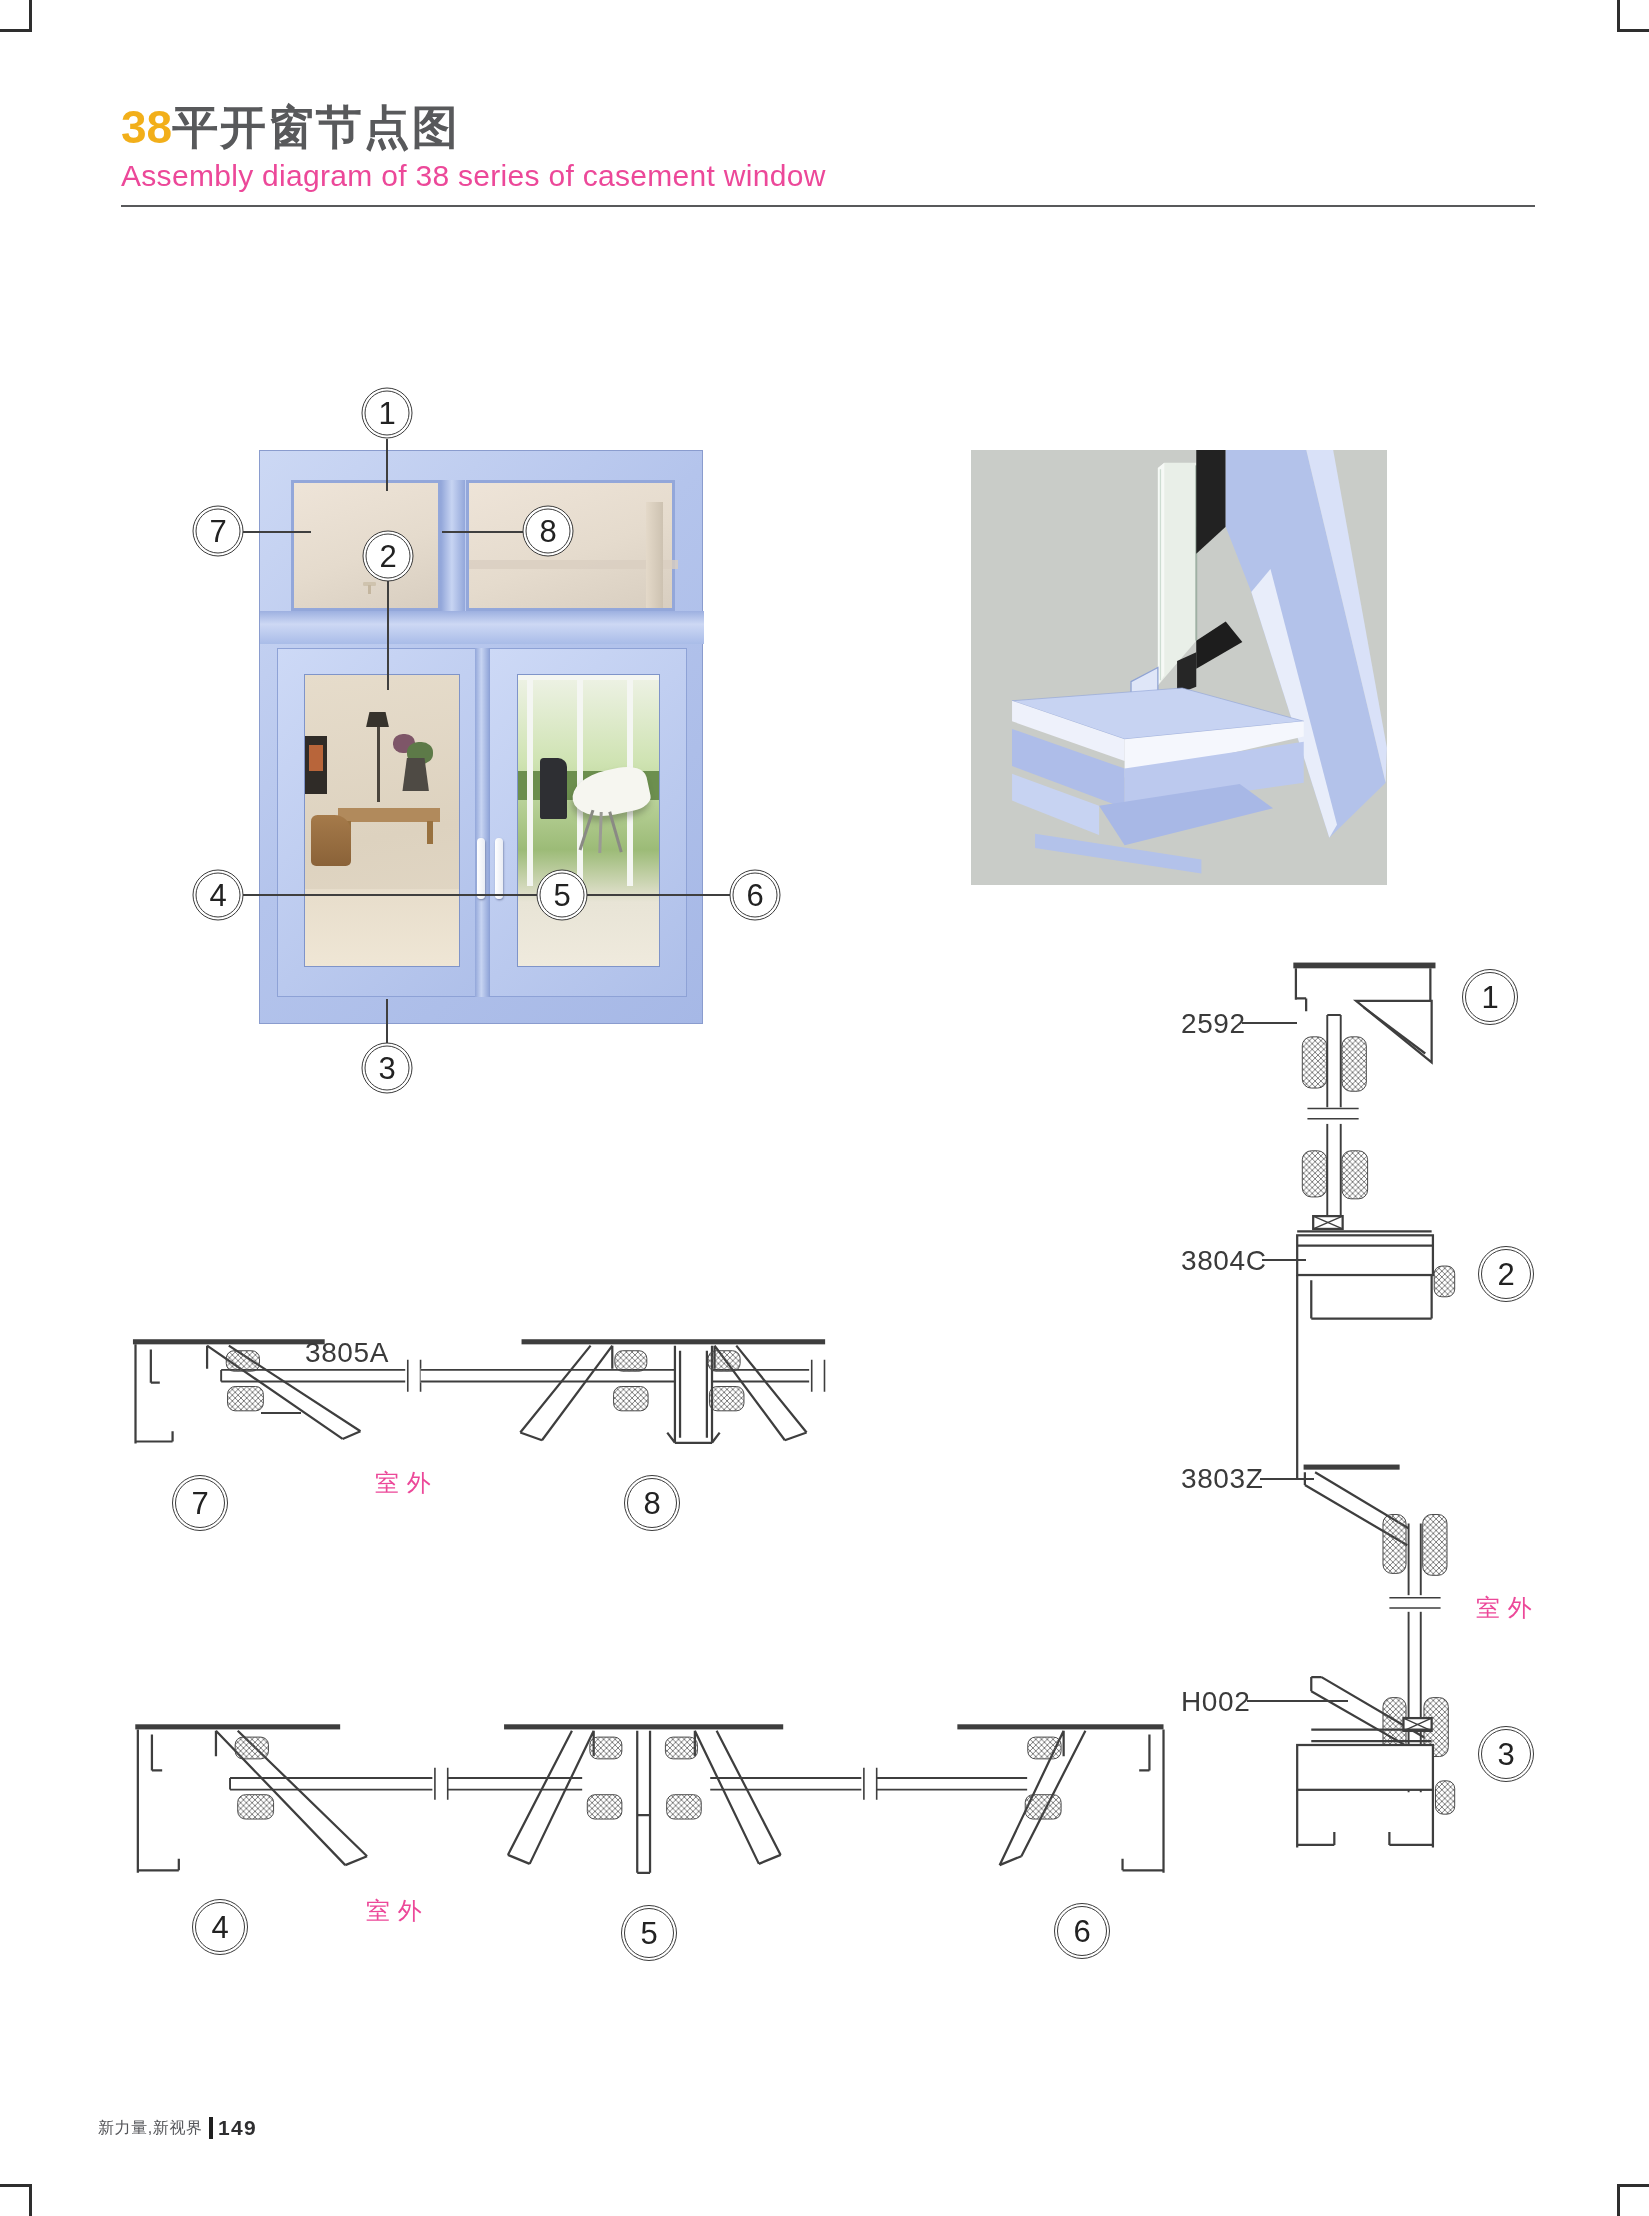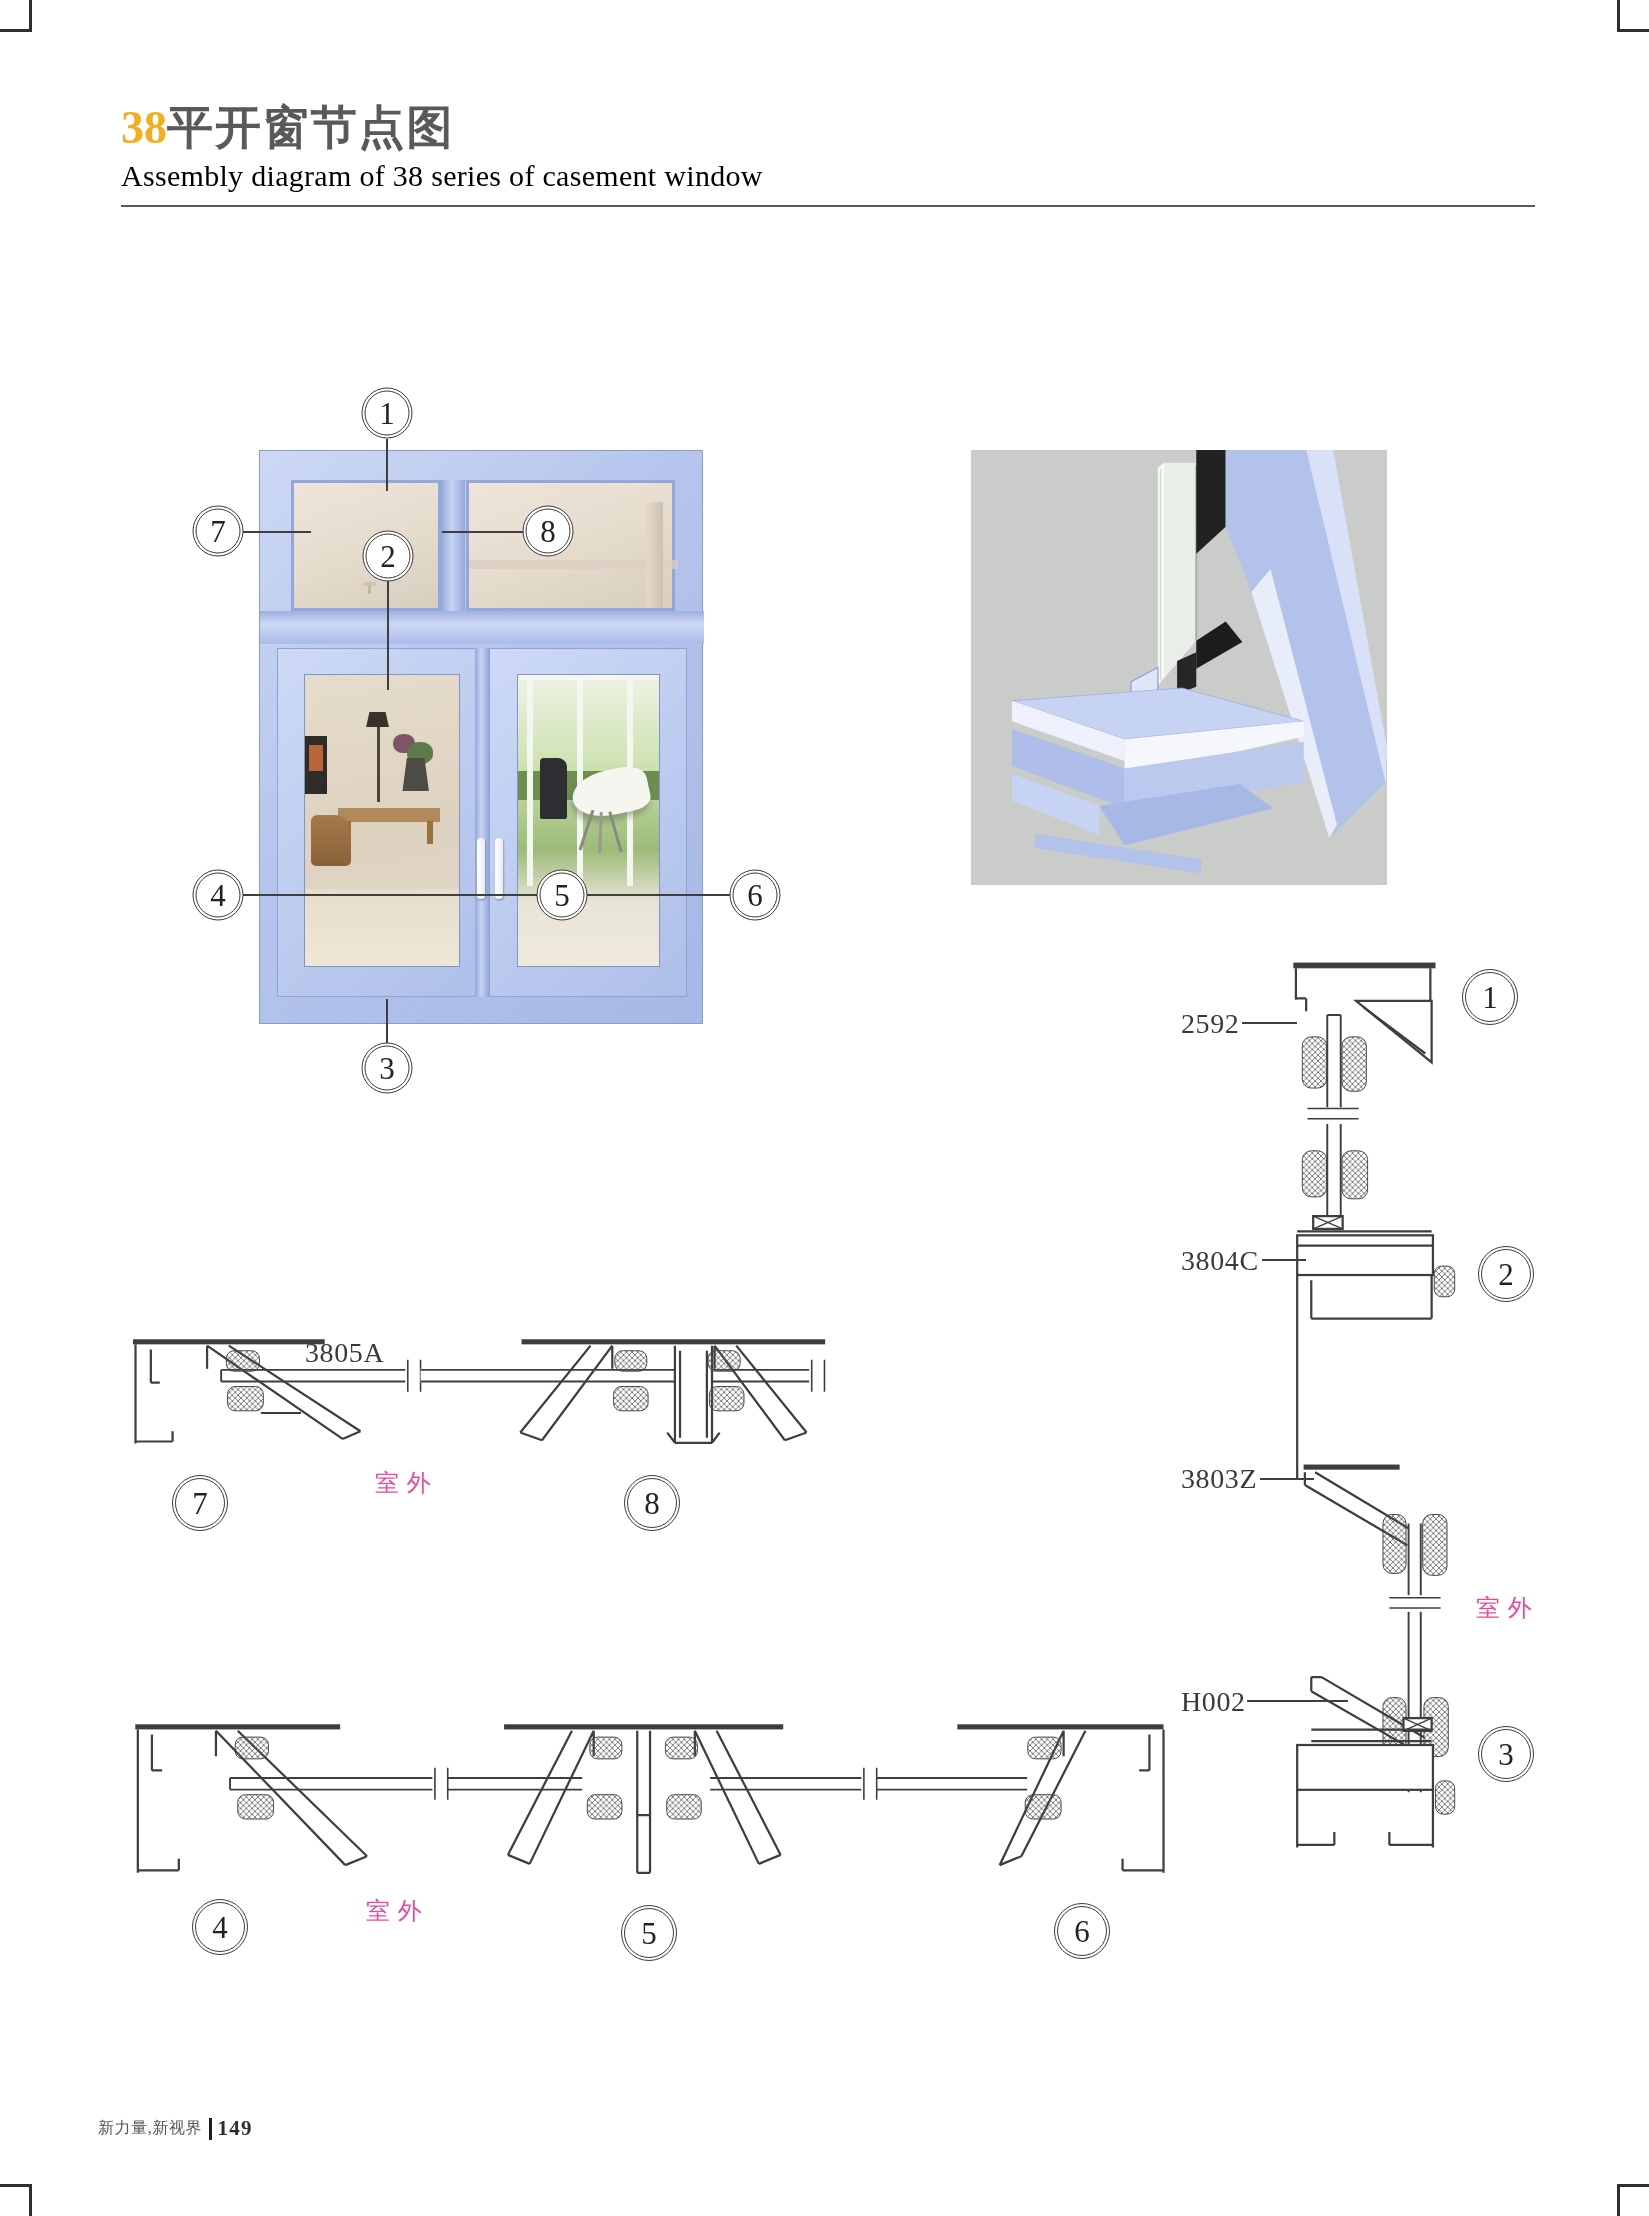--- a/index.html
+++ b/index.html
@@ -1,24 +1,24 @@
 <!DOCTYPE html>
 <html style="font-size:10.2px"><head>
 <meta charset="utf-8">
 <style>
   html,body{margin:0;padding:0;background:#ffffff;}
   #page{position:relative;width:1649px;height:2216px;background:#fff;overflow:hidden;
-        font-family:Liberation Serif, serif;}
+        font-family:Liberation Sans, sans-serif;}
   
   .mark{position:absolute;background:#2e2e2e;}
   
   #title{position:absolute;left:121px;top:97px;font-size:46px;font-weight:bold;
          letter-spacing:1.9px;color:#58595B;white-space:nowrap;}
   #title .accent{color:#F2AF1A;letter-spacing:0;}
-  #subtitle{position:absolute;left:121px;top:159px;font-size:30px;color:#000000;
+  #subtitle{position:absolute;left:121px;top:159px;font-size:30px;color:#ec4899;
             letter-spacing:0.3px;white-space:nowrap;}
   #rule{position:absolute;left:121px;top:205px;width:1414px;height:1.9px;background:#58595B;}
   
   .callout{position:absolute;border:1.9px solid #3a3a3a;border-radius:50%;background:#fff;
            display:flex;align-items:center;justify-content:center;transform:translate(-50%,-50%);
            z-index:30;box-sizing:border-box;}
   .callout::after{content:"";position:absolute;inset:1.9px;border:1.3px solid #3a3a3a;border-radius:50%;}
   .callout span{font-size:31px;color:#222;line-height:1;}
   .c80{width:51px;height:51px;}
   .c88{width:56px;height:56px;}

